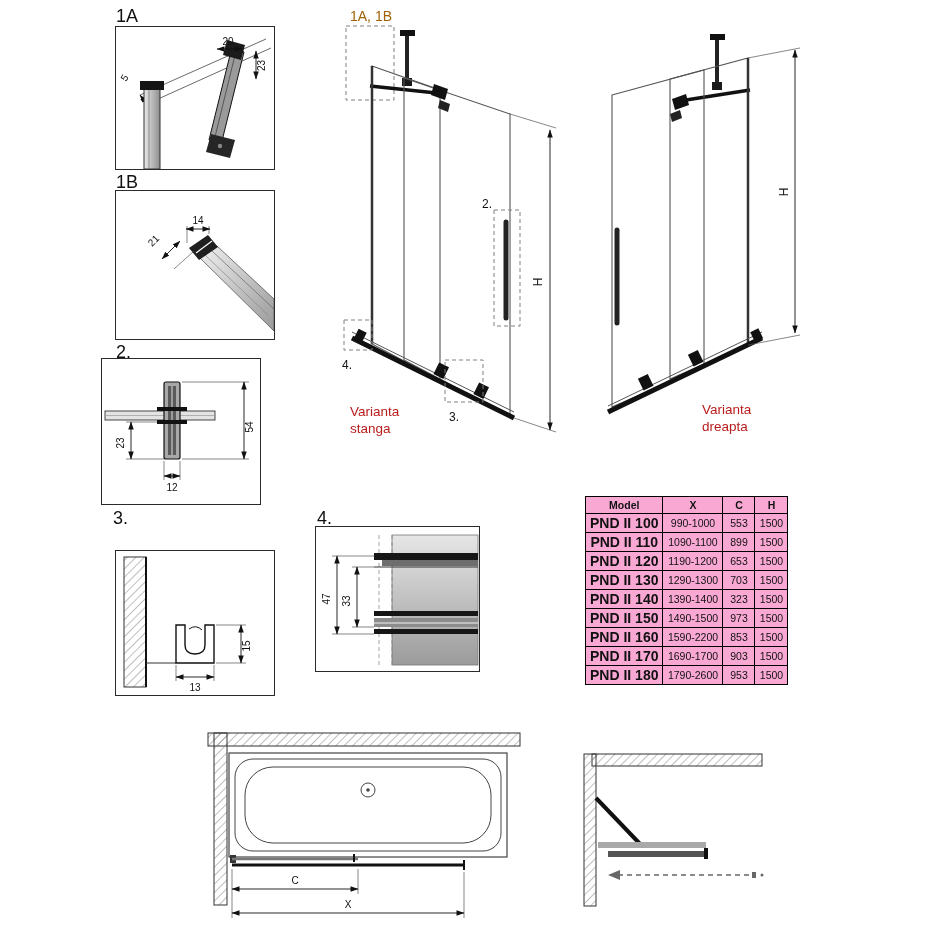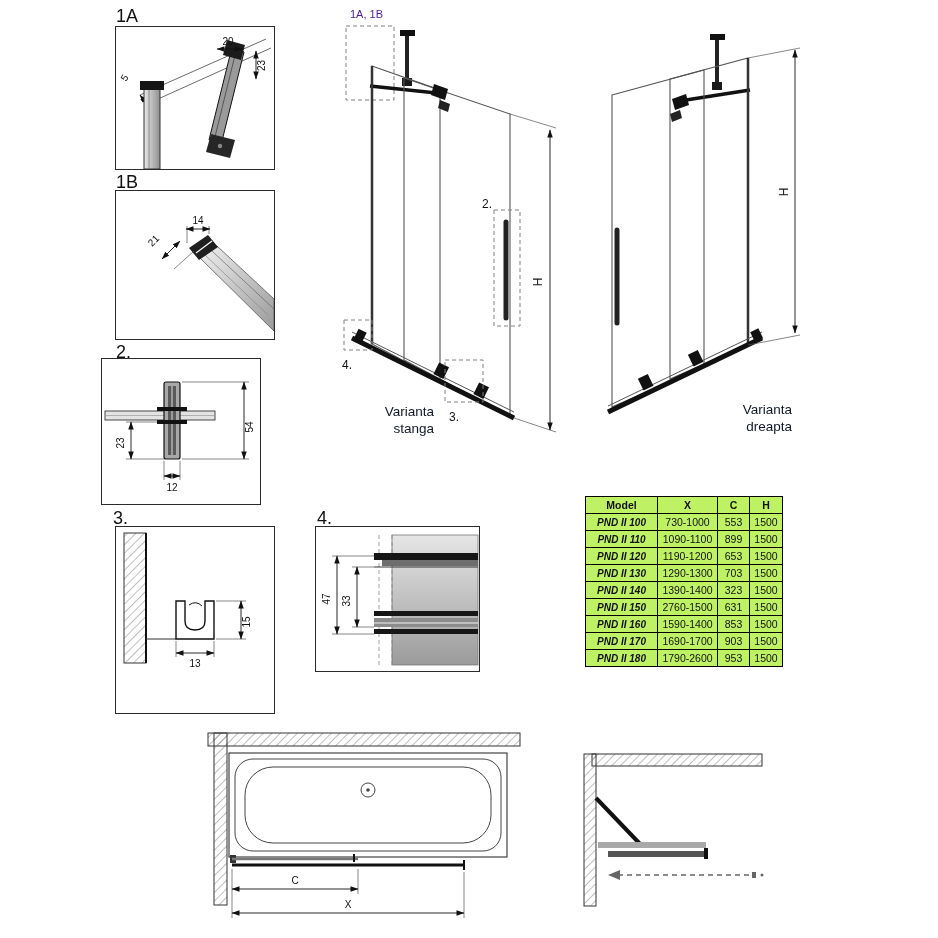--- a/index.html
+++ b/index.html
@@ -2,26 +2,26 @@
 <html><head>
 <meta charset="utf-8">
 <style>
   *{margin:0;padding:0;box-sizing:border-box}
   html,body{background:#fff}
   body{width:938px;height:938px;font-family:"Liberation Sans",sans-serif;color:#111}
   .canvas{position:relative;width:938px;height:938px;background:#fff;overflow:hidden}
   .abs{position:absolute}
   .detail-box{border:1px solid #2b2b2b;background:#fff}
   .detail-label{font-size:18px;color:#111}
-  .ref-label{font-size:11px;color:#4c1d95}
-  .caption{font-size:13.5px;text-align:right;line-height:17px;color:#0f172a}
-  table.spec{border-collapse:collapse;font-size:10.5px;background:#bef264}
+  .ref-label{font-size:14px;color:#a16207}
+  .caption{font-size:13.5px;text-align:left;line-height:17px;color:#b91c1c}
+  table.spec{border-collapse:collapse;font-size:10.5px;background:#f9a8d4}
   table.spec th,table.spec td{border:1px solid #000;text-align:center;padding:1px 4px;height:17px;white-space:nowrap}
   table.spec th{font-weight:bold}
-  table.spec td.model{font-weight:bold;font-style:italic;font-size:10px}
+  table.spec td.model{font-weight:bold;font-size:14px}
   svg{display:block}
   svg .dtext{font-family:"Liberation Sans",sans-serif;font-size:10px;fill:#111}
   svg .mtext{font-family:"Liberation Sans",sans-serif;font-size:12px;fill:#111}
   svg .thin{stroke:#444;stroke-width:0.8;fill:none}
   svg .ext{stroke:#555;stroke-width:0.7;fill:none}
   svg .dim{stroke:#111;stroke-width:0.9;fill:none}
   svg .glassline{stroke:#555;stroke-width:1.1;fill:none}
   svg .dashbox{fill:none;stroke:#808080;stroke-width:1;stroke-dasharray:4 3}
 </style>
 </head>
@@ -141,21 +141,21 @@
       <g>
         <line x1="62" y1="102" x2="62" y2="121" class="ext"></line>
         <line x1="78" y1="102" x2="78" y2="121" class="ext"></line>
         <line x1="62" y1="117" x2="78" y2="117" class="dim" marker-start="url(#ar3)" marker-end="url(#ar3)"></line>
         <text class="dtext" x="70" y="132" text-anchor="middle">12</text>
       </g>
     </svg>
   </div>
 
   <div class="abs detail-label" style="left:113px;top:508px">3.</div>
-  <div class="abs detail-box" style="left:115px;top:526px;width:160px;height:188px">
+  <div class="abs detail-box" style="left:115px;top:550px;width:160px;height:146px">
     <svg width="158" height="144" viewBox="0 0 158 144">
       <defs>
         <pattern id="hp3" width="6" height="6" patternUnits="userSpaceOnUse" patternTransform="rotate(45)">
             <line x1="0" y1="0" x2="0" y2="6" stroke="#8a8a8a" stroke-width="1.1"></line>
           </pattern>
         <marker id="ar4" viewBox="0 0 10 8" refX="9.5" refY="4" markerWidth="9" markerHeight="7" orient="auto-start-reverse">
             <path d="M0,0.5 L10,4 L0,7.5 z" fill="#111"></path>
           </marker>
       </defs>
       <g>
@@ -327,21 +327,21 @@
       <tr>
         <th>Model</th>
         <th>X</th>
         <th>C</th>
         <th>H</th>
       </tr>
     </thead>
     <tbody>
       <tr>
           <td class="model">PND II 100</td>
-          <td>730-1000</td>
+          <td>990-1000</td>
           <td>553</td>
           <td>1500</td>
         </tr>
       <tr>
           <td class="model">PND II 110</td>
           <td>1090-1100</td>
           <td>899</td>
           <td>1500</td>
         </tr>
       <tr>
@@ -357,27 +357,27 @@
           <td>1500</td>
         </tr>
       <tr>
           <td class="model">PND II 140</td>
           <td>1390-1400</td>
           <td>323</td>
           <td>1500</td>
         </tr>
       <tr>
           <td class="model">PND II 150</td>
-          <td>2760-1500</td>
-          <td>631</td>
+          <td>1490-1500</td>
+          <td>973</td>
           <td>1500</td>
         </tr>
       <tr>
           <td class="model">PND II 160</td>
-          <td>1590-1400</td>
+          <td>1590-2200</td>
           <td>853</td>
           <td>1500</td>
         </tr>
       <tr>
           <td class="model">PND II 170</td>
           <td>1690-1700</td>
           <td>903</td>
           <td>1500</td>
         </tr>
       <tr>

